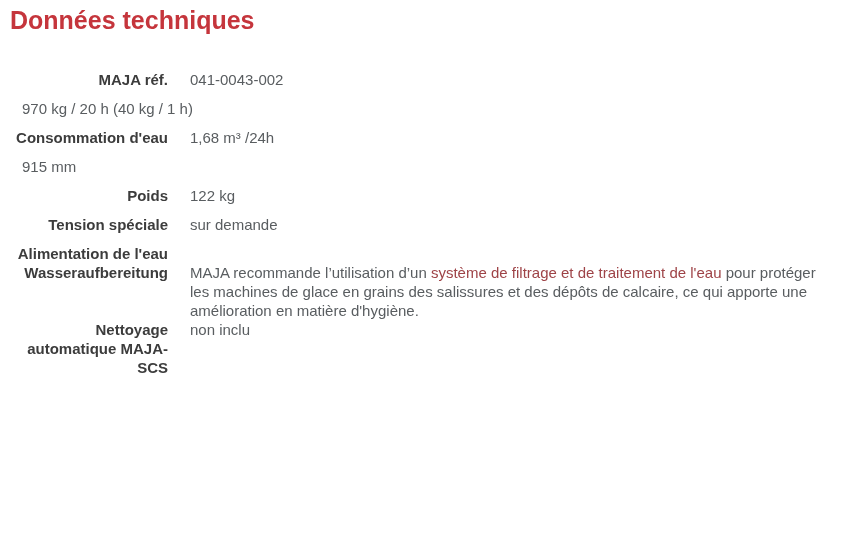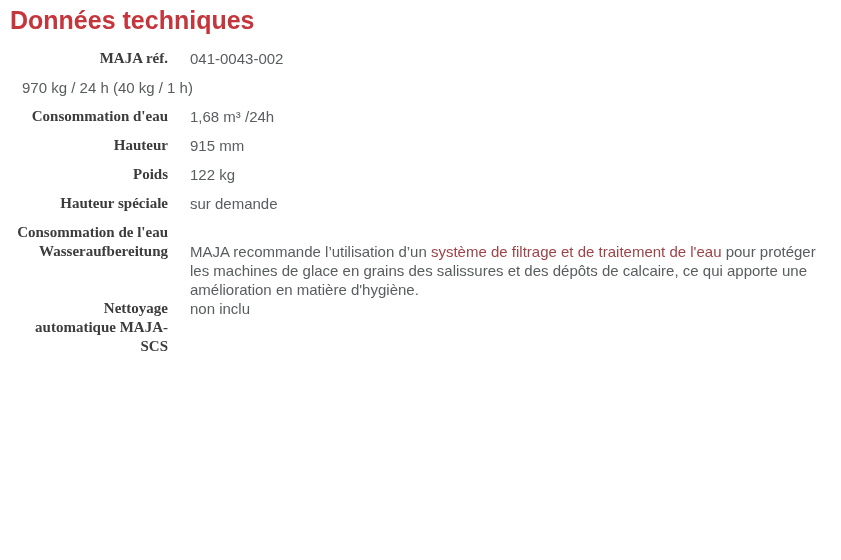--- a/index.html
+++ b/index.html
@@ -18,21 +18,21 @@
   body {
     width: 841px;
     height: 560px;
     overflow: hidden;
     font-family: "Liberation Sans", "DejaVu Sans", sans-serif;
     font-size: 15px;
     line-height: 19px;
     color: var(--value_text);
   }
   .section-title {
-    margin: 6px 0 15px 10px;
+    margin: 6px 0 36px 10px;
     font-size: 25px;
     line-height: 28px;
     font-weight: 700;
     color: var(--title_red);
     letter-spacing: 0;
   }
   .spec-table {
     width: 100%;
   }
   .spec-row {
@@ -43,21 +43,20 @@
   .spec-row.tight {
     margin-bottom: 0;
   }
   .spec-label {
     flex: 0 0 168px;
     width: 168px;
     text-align: right;
     font-weight: 700;
     color: var(--label_text);
     white-space: pre-line;
-    font-family: Liberation Serif, serif;
   }
   .spec-value {
     margin-left: 22px;
     max-width: 628px;
     color: var(--value_text);
     white-space: pre-line;
   }
   .inline-link {
     color: var(--link_red);
     text-decoration: none;
@@ -71,48 +70,47 @@
   <h2 class="section-title">Données techniques</h2>
 
   <div class="spec-table">
 
     <div class="spec-row">
       <div class="spec-label">MAJA réf.</div>
       <div class="spec-value">041-0043-002</div>
     </div>
 
     <div class="spec-row">
-      <div class="spec-value">970 kg / 24 h (40 kg / 1 h)</div>
+      <div class="spec-value">970 kg / 20 h (40 kg / 1 h)</div>
     </div>
 
     <div class="spec-row">
       <div class="spec-label">Consommation d'eau</div>
       <div class="spec-value">1,68 m³ /24h</div>
     </div>
 
 
 
     <div class="spec-row">
-      <div class="spec-label">Hauteur</div>
       <div class="spec-value">915 mm</div>
     </div>
 
     <div class="spec-row">
       <div class="spec-label">Poids</div>
       <div class="spec-value">122 kg</div>
     </div>
 
 
     <div class="spec-row">
-      <div class="spec-label">Hauteur spéciale</div>
+      <div class="spec-label">Tension spéciale</div>
       <div class="spec-value">sur demande</div>
     </div>
 
     <div class="spec-row tight">
-      <div class="spec-label">Consommation de l'eau</div>
+      <div class="spec-label">Alimentation de l'eau</div>
     </div>
 
     <div class="spec-row tight">
       <div class="spec-label">Wasseraufbereitung</div>
       <div class="spec-value"><span>MAJA recommande l’utilisation d’un </span><a class="inline-link">système de filtrage et de traitement de l'eau</a><span> pour protéger les machines de glace en grains des salissures et des dépôts de calcaire, ce qui apporte une amélioration en matière d'hygiène.</span></div>
     </div>
 
     <div class="spec-row">
       <div class="spec-label">Nettoyage
 automatique MAJA-

